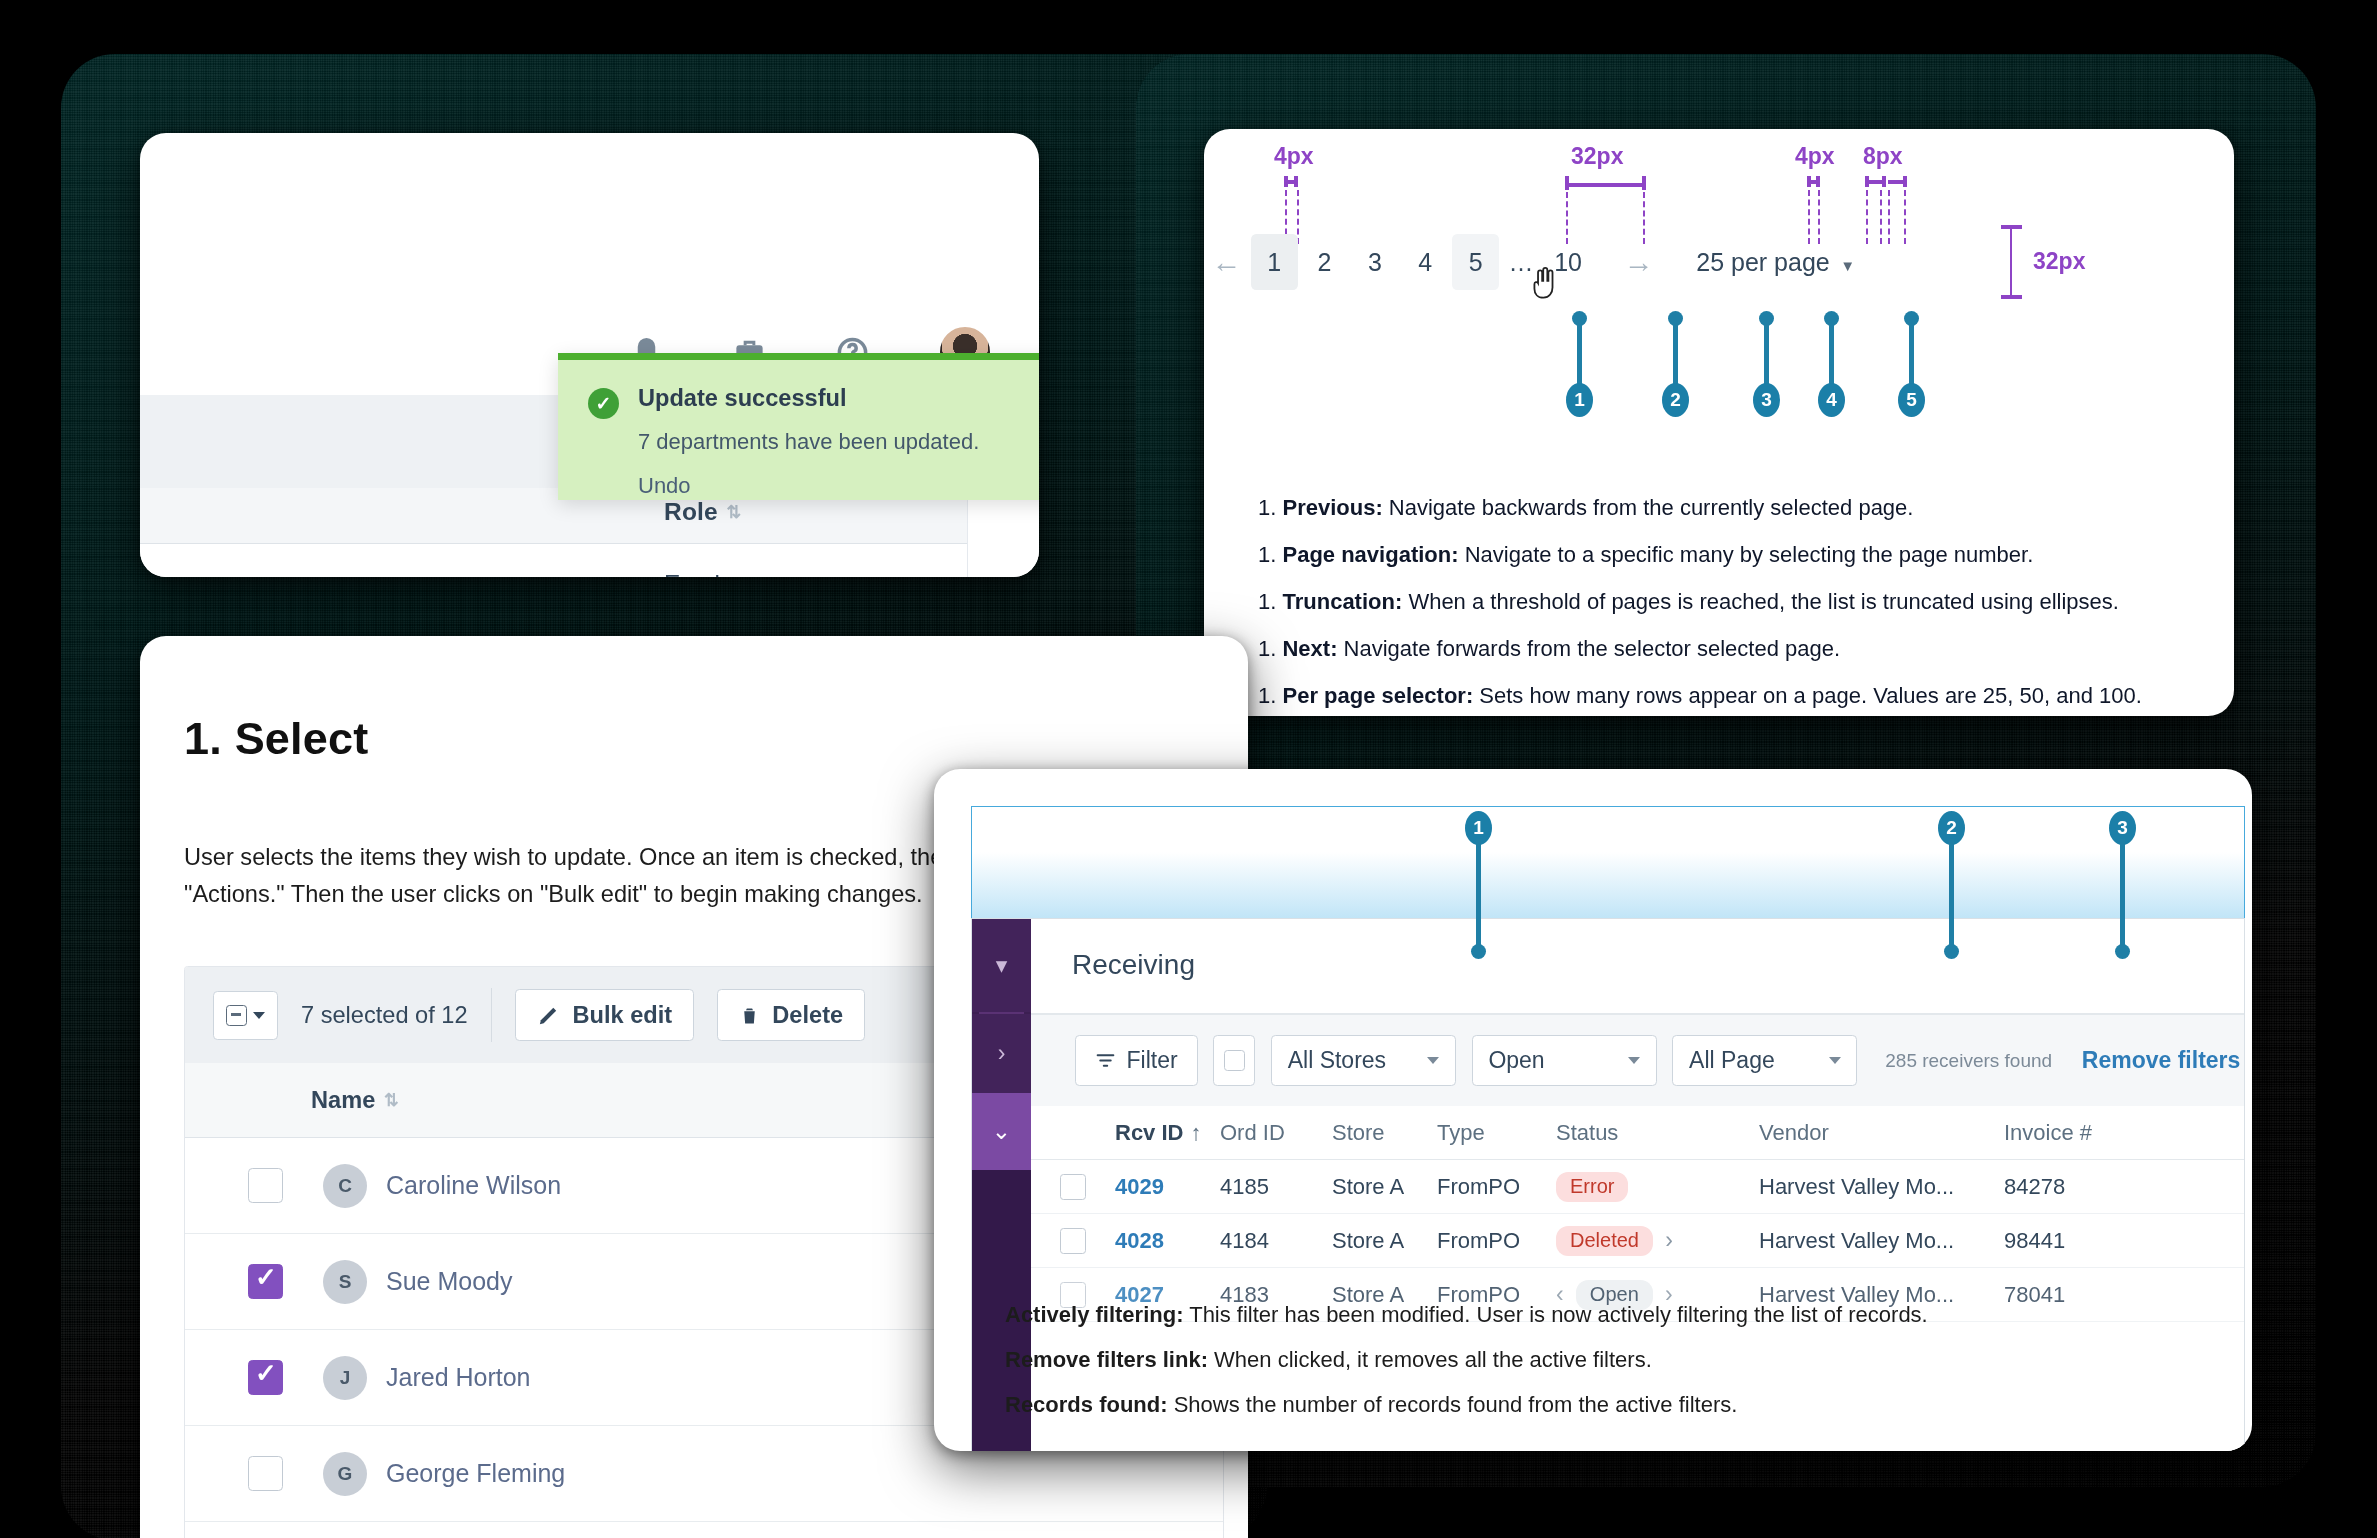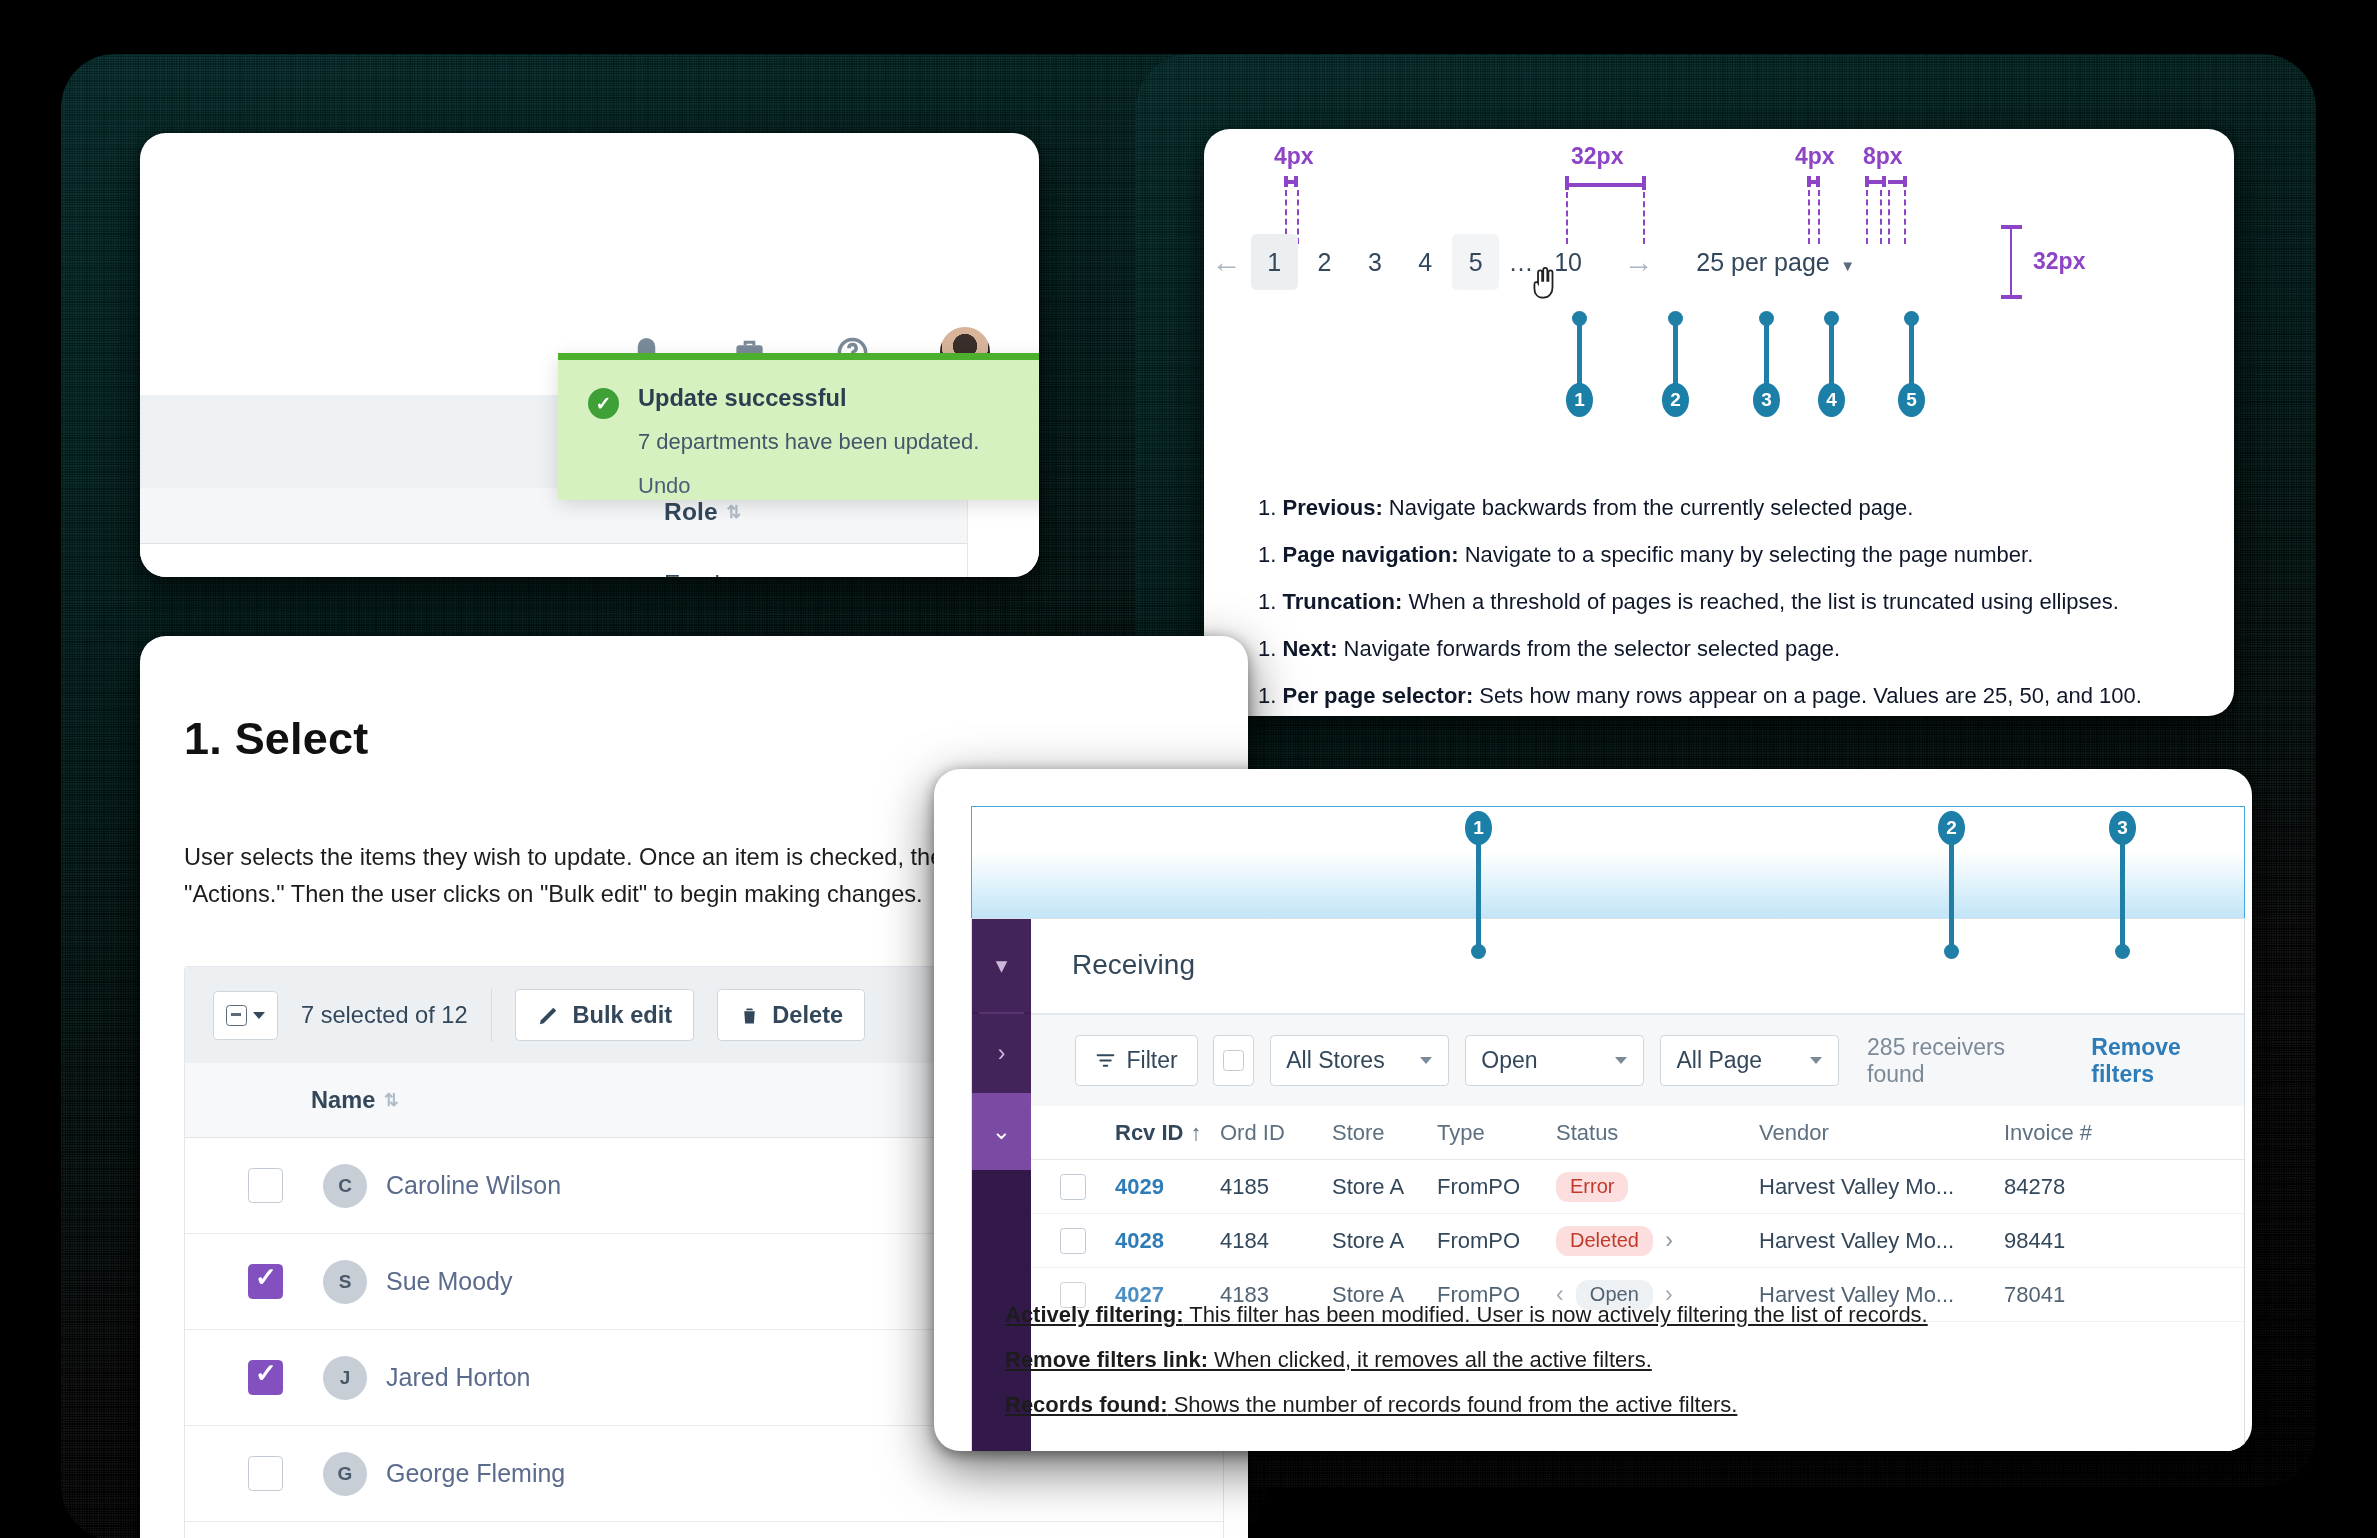--- a/index.html
+++ b/index.html
@@ -130,21 +130,21 @@
   .sb-3 { top:174px; height:77px; background:#7b4aa3; line-height:77px; color:#fff;}
   .sb-4 { top:251px; bottom:0; height:auto; background:#33194a;}
   .recv-title { position:absolute; left:100px; top:30px; font-size:28px; color:#33475b; }
   .recv-titlebar-sep { position:absolute; left:59px; right:0; top:94px; height:1.7px; background:#e3e8ec; }
   .recv-filters { position:absolute; left:59px; right:0; top:96px; height:91px; background:#f5f7f9; display:flex; align-items:center; padding-left:44px; gap:15.7px;}
   .f-btn { height:51px; border:1.7px solid #cdd5dd; border-radius:4.4px; background:#fff; display:flex;align-items:center; gap:10.5px; padding:0 19px; font-size:23px; color:#33475b;}
   .f-chk { width:42px;height:51px;border:1.7px solid #cdd5dd;border-radius:4.4px;background:#fff;display:flex;align-items:center;justify-content:center;}
   .f-chk i { display:block;width:21px;height:21px;border:1.7px solid #c2cad3;border-radius:3.5px;}
   .f-sel { width:185px;height:51px;border:1.7px solid #cdd5dd;border-radius:4.4px;background:#fff;display:flex;align-items:center;justify-content:space-between;padding:0 15.7px;font-size:23px;color:#33475b;}
   .f-sel .tc { border-left:6.1px solid transparent;border-right:6.1px solid transparent;border-top:7px solid #7a8a99;}
-  .f-found { font-size:23px;color:#7c8a98; margin-left:12.2px; }
+  .f-found { font-size:19px;color:#7c8a98; margin-left:12.2px; }
   .f-remove { font-size:23px;color:#2e7cb8; font-weight:bold; margin-left:14px; cursor:pointer;}
   .recv-table { position:absolute; left:59px; right:0; top:187px; bottom:0; background:#fff; }
   .rt-head { height:54px; border-bottom:1.7px solid #e3e8ec; display:flex; align-items:center; font-size:22px; color:#5d7081; }
   .rt-row { height:54px; border-bottom:1.7px solid #eef1f4; display:flex; align-items:center; font-size:22px; color:#33475b; }
   .c-chk { width:84px; display:flex; justify-content:center; }
   .c-chk i { display:block;width:26px;height:26px;border:1.7px solid #c2cad3;border-radius:3.5px;}
   .c-rcv { width:105px; color:#2e7cb8; font-weight:bold;}
   .c-ord { width:112px; }
   .c-store { width:105px; }
   .c-type { width:119px; }
@@ -152,21 +152,21 @@
   .c-vendor { width:245px; }
   .c-inv { width:122px; }
   .pill { border-radius:12.2px; padding:3.5px 14px; font-size:20px; }
   .pill.err { background:#fcdede; color:#c0392b; }
   .pill.del { background:#fcdede; color:#c0392b; }
   .pill.open{ background:#eceff1; color:#33475b; }
   .chev { color:#8b99a6; font-size:23px; }
   .rt-row.last { opacity:.85; }
 
   .recv-legend { position:absolute; left:59px; top:1299px; width:1206px; }
-  .recv-legend li { font-size:22px; color:#1c1c1c; margin-bottom:19px; list-style:none;text-decoration:underline; }
+  .recv-legend li { font-size:22px; color:#1c1c1c; margin-bottom:19px; list-style:none; }
 
   .hdr-sort { margin-left:7px; color:#5d7081; }
 </style>
 </head>
 <body>
 
 <div id="stage">
     <div class="card" style="left: 934px; top: 769px; width: 1318px; height: 682px; z-index: -1;"></div>
 
   <div class="backdrop" style="left:61px;top:54px;width:1206px;height:1486px;border-radius:54px;"></div>

